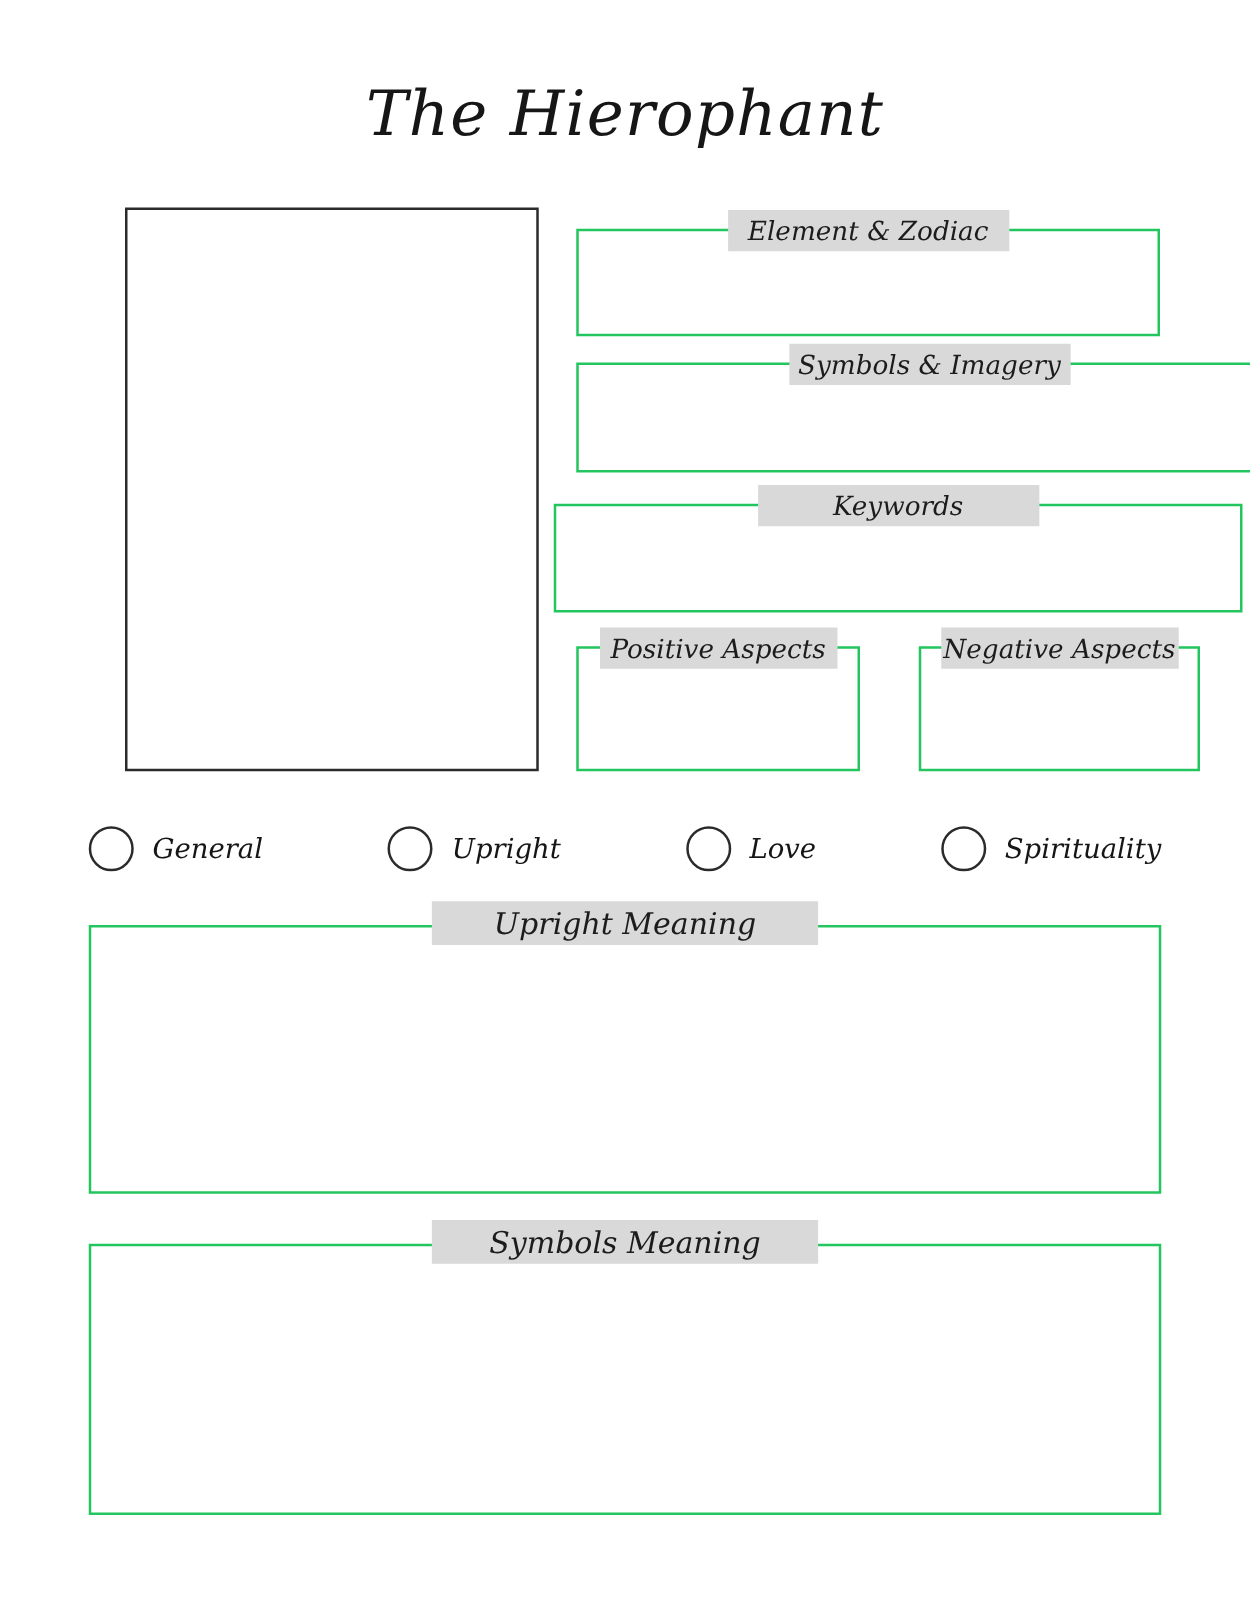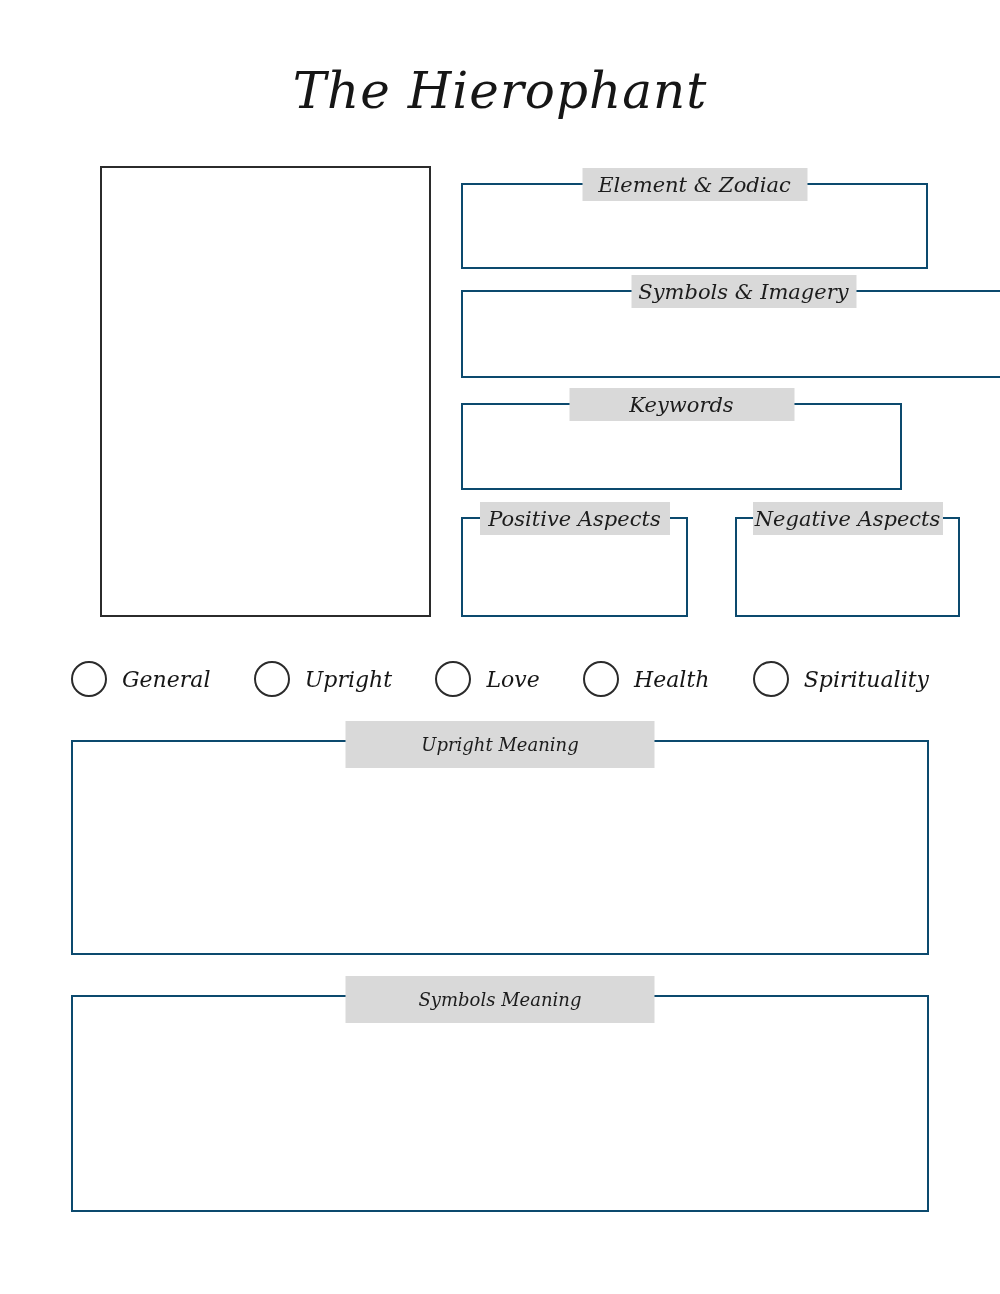--- a/index.html
+++ b/index.html
@@ -19,51 +19,51 @@
   .page-title {
     position: absolute;
     top: 62px; left: 0; right: 0;
     text-align: center;
     font-size: 50px;
     letter-spacing: 1px;
     color: #161616;
   }
   .panel {
     position: absolute;
-    border: 2px solid #0c4a6e;
+    border: 2px solid #22c55e;
     background: #ffffff;
   }
   .panel-label {
     position: absolute;
     left: 50%;
     transform: translateX(-50%);
     background: #d9d9d9;
     display: flex;
     align-items: center;
     justify-content: center;
     font-size: 21px;
     white-space: nowrap;
     color: #1c1c1c;
     z-index: 2;
   }
   .panel-label.small { top: -17px; height: 33px; width: 225px; }
   .panel-label.half  { top: -17px; height: 33px; width: 190px; }
-  .panel-label.wide  { top: -21px; height: 47px; width: 309px; font-size: 18px; }
+  .panel-label.wide  { top: -21px; height: 35px; width: 309px; font-size: 24px; }
 
   .card-box {
     position: absolute;
     left: 100px; top: 166px;
     width: 331px; height: 451px;
     border: 2px solid #2b2b2b;
     background: #ffffff;
   }
 
   .box-ez  { left: 461px; top: 183px; width: 467px; height: 86px; }
   .box-si  { left: 461px; top: 290px; width: 565px; height: 88px; }
-  .box-kw  { left: 461px; top: 403px; width: 441px; height: 87px; }
+  .box-kw  { left: 443px; top: 403px; width: 551px; height: 87px; }
   .box-pos { left: 461px; top: 517px; width: 227px; height: 100px; text-align: center; }
   .box-neg { left: 700px; top: 517px; width: 225px; height: 100px; margin-left: 35px; }
   .box-up  { left: 71px;  top: 740px; width: 858px; height: 215px; }
   .box-rev { left: 71px;  top: 995px; width: 858px; height: 217px; }
 
   .category-row {
     position: absolute;
     left: 71px; top: 658px;
     width: 858px; height: 42px;
     display: flex;
@@ -124,24 +124,20 @@
   <div class="category">
     <span class="circle"></span>
     <span class="cat-label script">Upright</span>
   </div>
   <div class="category">
     <span class="circle"></span>
     <span class="cat-label script">Love</span>
   </div>
   <div class="category">
     <span class="circle"></span>
-    <span class="cat-label script">Health</span>
-  </div>
-  <div class="category">
-    <span class="circle"></span>
     <span class="cat-label script">Spirituality</span>
   </div>
 </div>
 
 <div class="panel box-up">
   <div class="panel-label wide script">Upright Meaning</div>
 </div>
 
 <div class="panel box-rev">
   <div class="panel-label wide script">Symbols Meaning</div>

